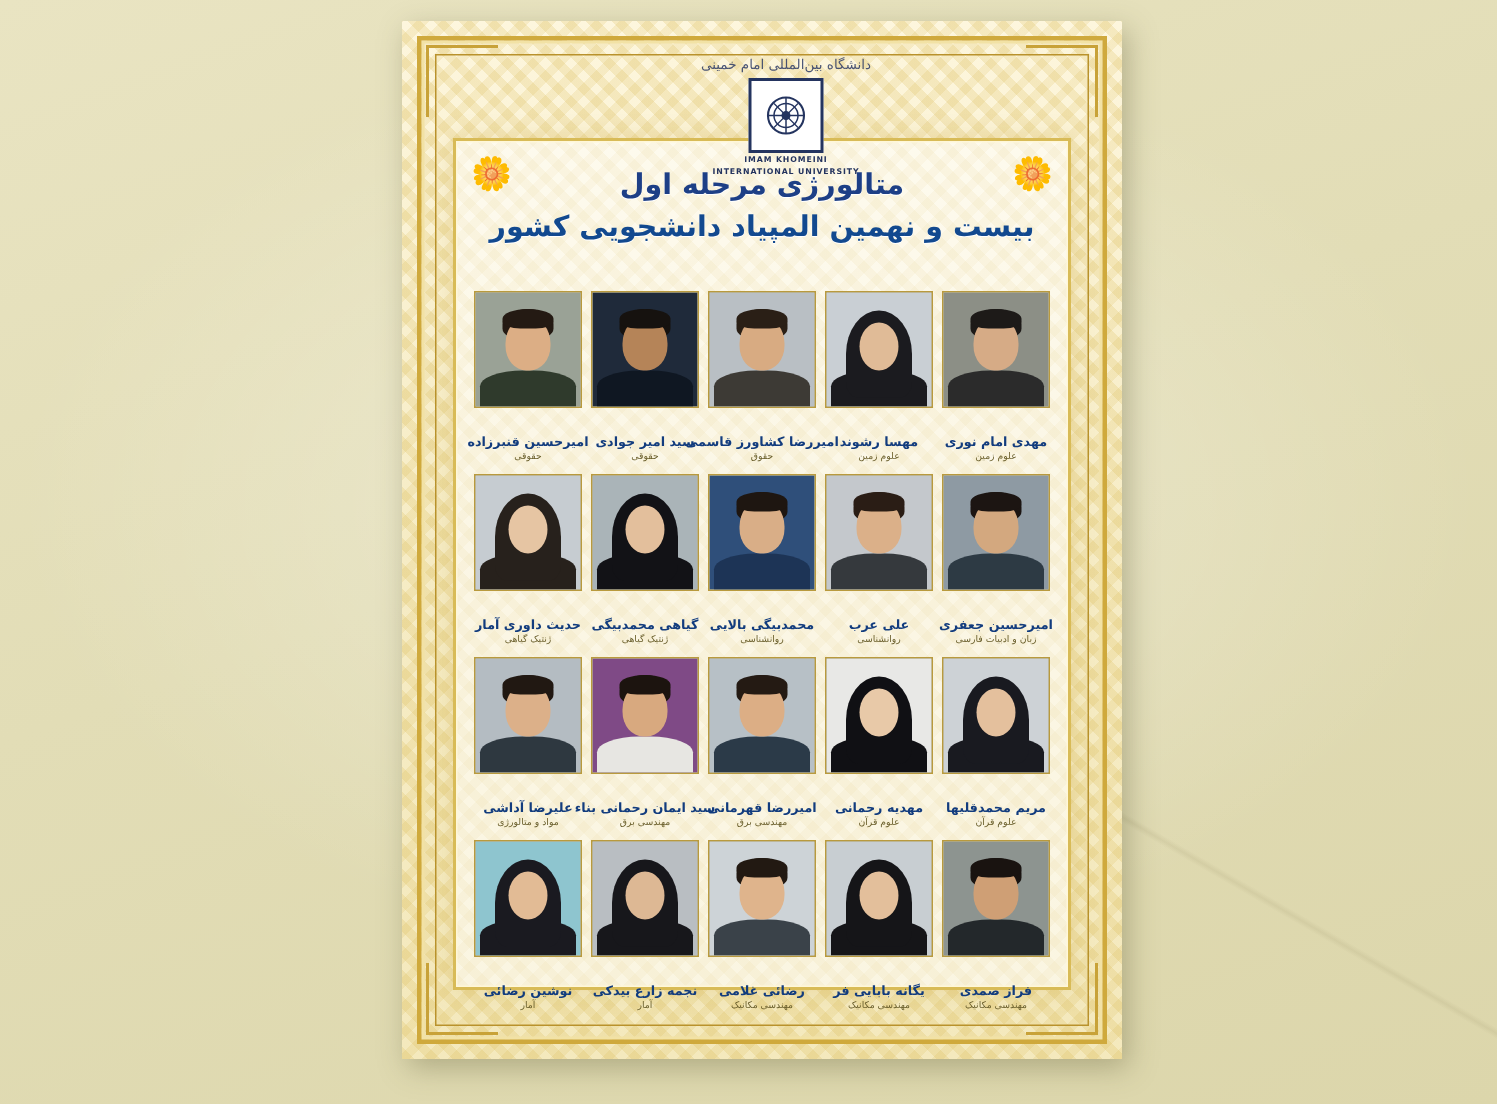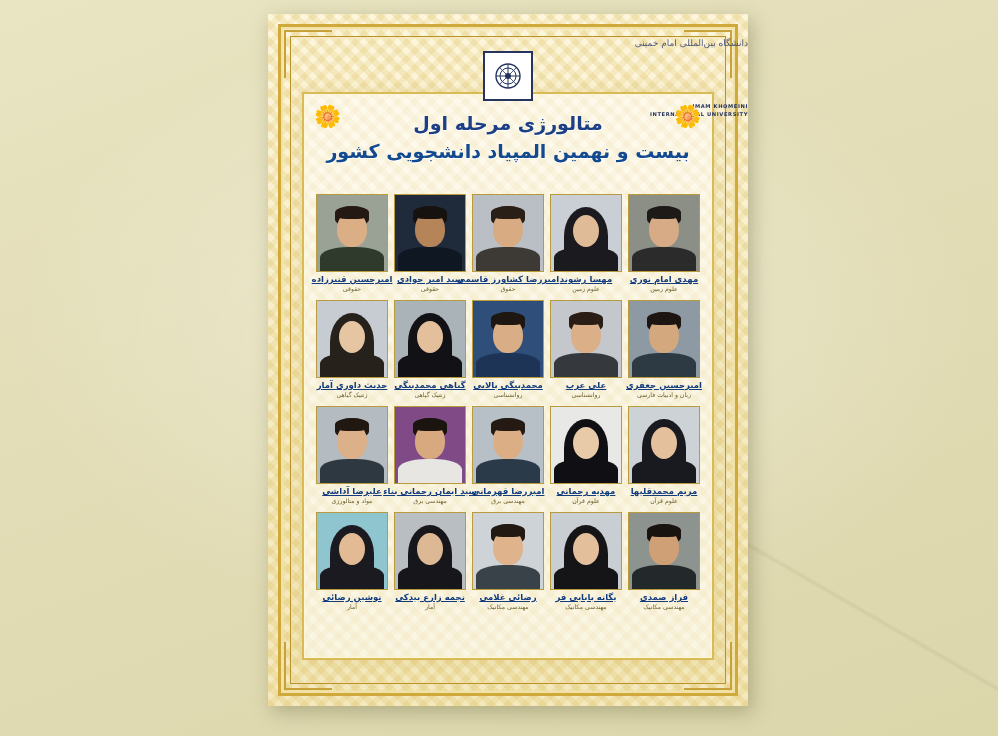--- a/index.html
+++ b/index.html
@@ -77,23 +77,23 @@
   }
   .corner.tl { left: 16px; top: 16px; border-right: none; border-bottom: none; }
   .corner.tr { right: 16px; top: 16px; border-left: none; border-bottom: none; }
   .corner.bl { left: 16px; bottom: 16px; border-right: none; border-top: none; }
   .corner.br { right: 16px; bottom: 16px; border-left: none; border-top: none; }
 
   
   .logo-wrap {
     position: absolute;
     top: 24px;
-    left: 0;
+    left: 16px;
     width: 100%;
-    text-align: right;
+    text-align: center;
   }
   .uni-script {
     font-family: "DejaVu Serif", serif;
     font-size: 9px;
     color: #2c3a66;
     letter-spacing: 1px;
     opacity: 0.85;
   }
   .logo-badge {
     width: 46px;
@@ -219,25 +219,24 @@
     height: 24px;
     border-radius: 44% 44% 0 0;
     transform: translateX(-50%);
   }
   .name {
     direction: rtl;
     unicode-bidi: bidi-override;
     font-size: 8.5px;
     font-weight: bold;
     color: #123c7e;
-    margin-top: 2px;
+    margin-top: 18px;
     text-align: center;
     line-height: 1.2;
     white-space: nowrap;
-    text-decoration: underline;
   }
   .field {
     direction: rtl;
     unicode-bidi: bidi-override;
     font-size: 6.2px;
     color: #6a5f2c;
     text-align: center;
     line-height: 1.25;
     margin-top: 1px;
     white-space: nowrap;

